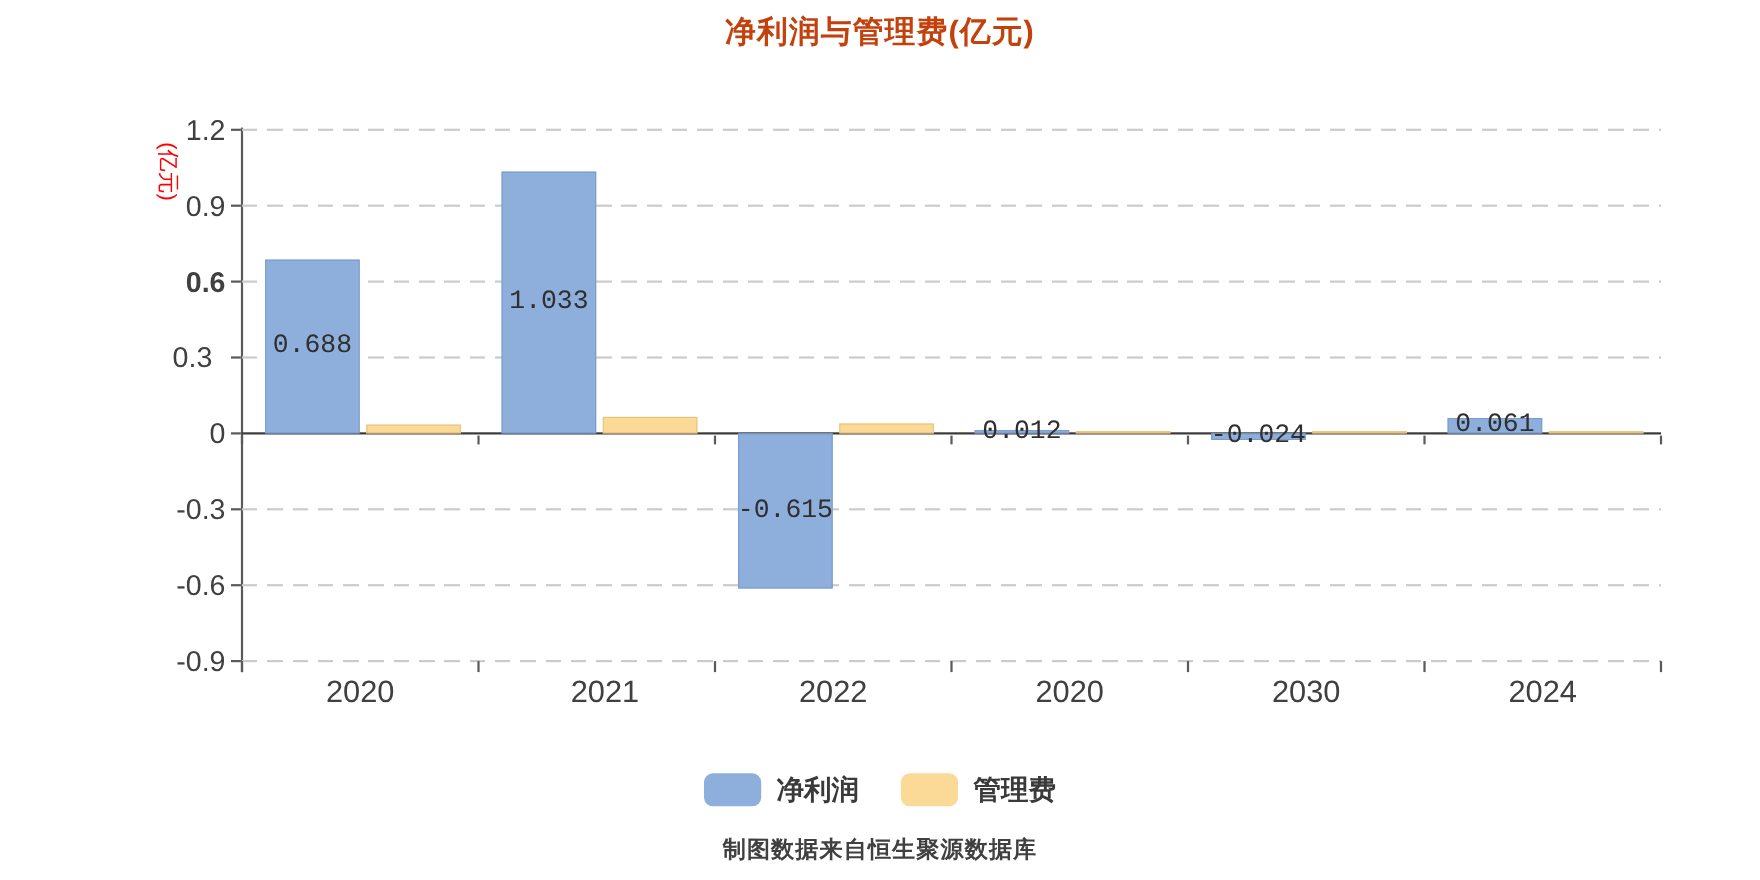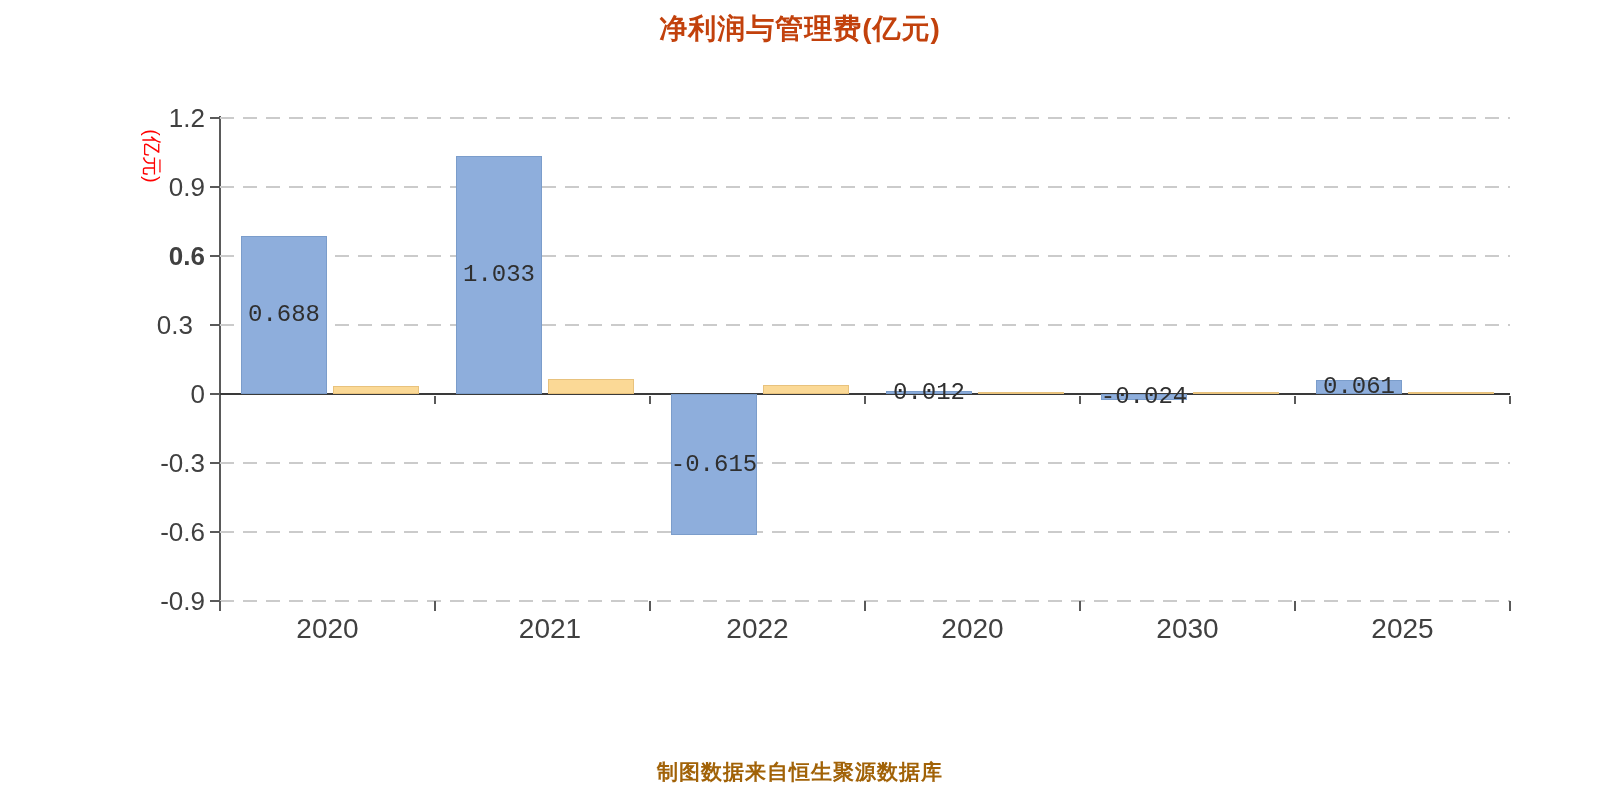--- a/index.html
+++ b/index.html
@@ -28,21 +28,21 @@
   .bar{position:absolute;box-sizing:border-box;}
   .bar.s0{background:#8eaedc;border:1px solid #7b9dcb;}
   .bar.s1{background:#fbd996;border:1px solid #e8c27d;}
   .val-label{position:absolute;width:140px;text-align:center;font-size:24px;color:#2f2f2f;line-height:30px;font-family:Liberation Mono, monospace;}
   .legend{position:absolute;top:701px;left:0;right:0;display:flex;justify-content:center;gap:38px;}
   .legend-item{display:flex;align-items:center;gap:14px;}
   .legend-swatch{width:52px;height:30px;border-radius:8px;}
   .legend-label{font-size:25px;font-weight:600;color:#3a3a3a;}
   .footer-note{
     position:absolute;top:758px;left:0;right:0;text-align:center;
-    font-size:21px;font-weight:700;color:#a16207;letter-spacing:1px;
+    font-size:21px;font-weight:700;color:#404040;letter-spacing:1px;
   }
 </style>
 </head>
 <body>
 
 <div class="stage">
   <div class="chart-title">净利润与管理费(亿元)</div>
   <div class="unit-label">(亿元)</div>
   <div class="axis-y"></div>
   <div class="plot">
@@ -67,20 +67,30 @@
       <div class="val-label" style="left: 639px; top: 259.62px;">0.012</div>
       <div class="bar s1" style="left: 758px; width: 86px; top: 273.7px; height: 2.3px;"></div>
       <div class="bar s0" style="left: 881px; width: 86px; top: 276px; height: 5.52px;"></div>
       <div class="val-label" style="left: 854px; top: 263.76px;">-0.024</div>
       <div class="bar s1" style="left: 973px; width: 86px; top: 274px; height: 2px;"></div>
       <div class="bar s0" style="left: 1096px; width: 86px; top: 261.97px; height: 14.03px;"></div>
       <div class="val-label" style="left: 1069px; top: 253.985px;">0.061</div>
       <div class="bar s1" style="left: 1188px; width: 86px; top: 274px; height: 2px;"></div>
     </div>
 
+  <div class="legend">
+    <div class="legend-item">
+      <span class="legend-swatch" style="background: rgb(142, 174, 220);"></span>
+      <span class="legend-label">净利润</span>
+    </div>
+    <div class="legend-item">
+      <span class="legend-swatch" style="background: rgb(251, 217, 150);"></span>
+      <span class="legend-label">管理费</span>
+    </div>
+  </div>
 
   <div class="footer-note">制图数据来自恒生聚源数据库</div>
 <div class="ylabel" style="left: 75px; top: 102px;">1.2</div>
     <div class="ytick" style="left: 210px; top: 117px;"></div>
     <div class="ylabel" style="left: 75px; top: 171px;">0.9</div>
     <div class="ytick" style="left: 210px; top: 186px;"></div>
     <div class="ylabel" style="left: 75px; top: 240px; font-weight: bold;">0.6</div>
     <div class="ytick" style="left: 210px; top: 255px;"></div>
     <div class="ylabel" style="left: 63px; top: 309px;">0.3</div>
     <div class="ytick" style="left: 210px; top: 324px;"></div>
@@ -104,14 +114,14 @@
     <div class="btick" style="left: 1079px; top: 601px; height: 10px;"></div>
     <div class="btick" style="left: 1294px; top: 396px; height: 8px;"></div>
     <div class="btick" style="left: 1294px; top: 601px; height: 10px;"></div>
     <div class="btick" style="left: 1509px; top: 396px; height: 8px;"></div>
     <div class="btick" style="left: 1509px; top: 601px; height: 10px;"></div>
     <div class="xlabel" style="left: 242.5px; top: 613px;">2020</div>
     <div class="xlabel" style="left: 465px; top: 613px;">2021</div>
     <div class="xlabel" style="left: 672.5px; top: 613px;">2022</div>
     <div class="xlabel" style="left: 887.5px; top: 613px;">2020</div>
     <div class="xlabel" style="left: 1102.5px; top: 613px;">2030</div>
-    <div class="xlabel" style="left: 1317.5px; top: 613px;">2025</div>
+    <div class="xlabel" style="left: 1317.5px; top: 613px;">2024</div>
   </div>
 
 </body></html>

